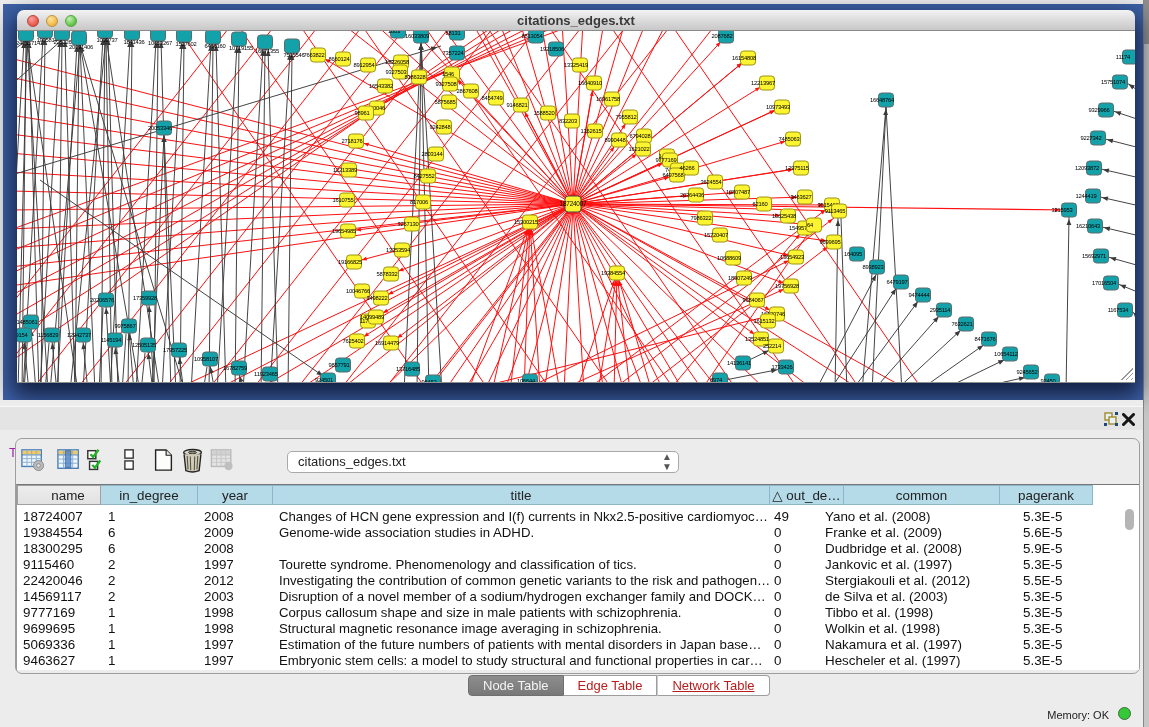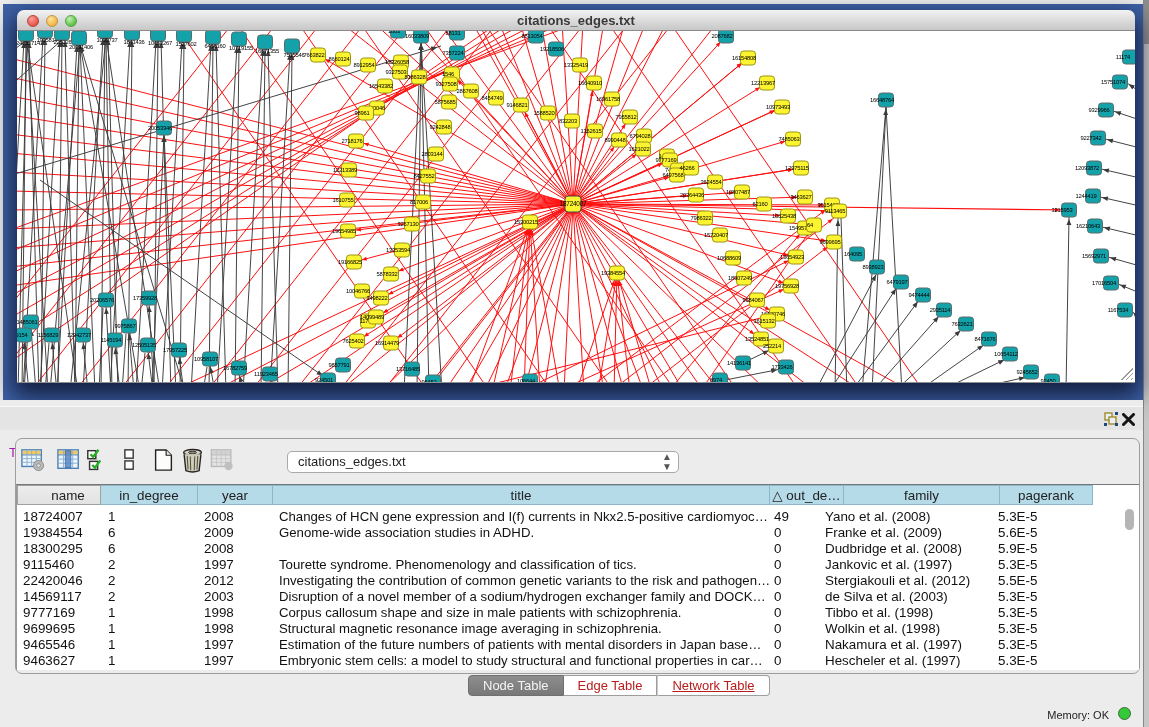--- a/index.html
+++ b/index.html
@@ -56,21 +56,21 @@
 #thead .h1 { left:84px; width:97px; }
 #thead .h2 { left:181px; width:75px; }
 #thead .h3 { left:256px; width:497px; }
 #thead .h4 { left:753px; width:74px; }
 #thead .h5 { left:827px; width:156px; }
 #thead .h6 { left:983px; width:93px; }
 #tbody { position:absolute; left:0px; top:24px; width:1120px; }
 .tr { position:relative; height:16px; font-size:13.4px; color:#111; white-space:nowrap; }
 .tr span { position:absolute; top:0; line-height:16px; }
 .c0 { left:6px; } .c1 { left:91px; } .c2 { left:187px; } .c3 { left:262px; font-size:13.2px; }
-.c4 { left:757px; } .c5 { left:808px; } .c6 { left:981px; }
+.c4 { left:757px; } .c5 { left:808px; } .c6 { left:1006px; }
 #vscroll { position:absolute; right:4px; top:24px; width:11px; height:160px; }
 #vscroll .thumb { position:absolute; left:1px; top:0px; width:9px; height:21px;
   background:#b5b5b5; border-radius:5px; }
 #tabs { position:absolute; left:426px; top:275px; height:21px; display:flex;padding-left:42px; }
 .tab { height:21px; font-size:13px; line-height:20px; padding:0 14px;
   background:#fff; border:1px solid #9d9d9d; border-left:1px solid #c9c9c9; color:#b91c1c; }
 .tab.sel + .tab { border-left:none; }
 .tab.sel { background:linear-gradient(#8d8d8d,#787878); color:#f4f4f4;
   border:1px solid #6f6f6f; border-radius:4px 0 0 4px; }
 .tab.last { border-radius:0 4px 4px 0;text-decoration:underline; }
@@ -826,21 +826,21 @@
       <div class="ticon" style="left:232px; top:11px; font-family:'Liberation Serif',serif; font-style:italic; font-size:17px; font-weight:bold; color:#1a1a1a;margin-left:48px;">f<span style="font-size:12px;">(x)</span></div>
       <div id="combo">citations_edges.txt<span class="arr">▲<br>▼</span></div>
     </div>
     <div id="tablewrap">
       <div id="thead">
         <span class="h0">name</span>
           <span class="h1">in_degree</span>
           <span class="h2">year</span>
         <span class="h3">title</span>
           <span class="h4">△ out_de…</span>
-        <span class="h5">family</span>
+        <span class="h5">common</span>
           <span class="h6">pagerank</span>
       </div>
       <div id="tbody">
 <div class="tr">
             <span class="c0">18724007</span>
             <span class="c1">1</span>
             <span class="c2">2008</span>
             <span class="c3">Changes of HCN gene expression and I(f) currents in Nkx2.5-positive cardiomyoc…</span>
             <span class="c4">49</span>
             <span class="c5">Yano et al. (2008)</span>
@@ -902,21 +902,21 @@
 <div class="tr">
             <span class="c0">9699695</span>
             <span class="c1">1</span>
             <span class="c2">1998</span>
             <span class="c3">Structural magnetic resonance image averaging in schizophrenia.</span>
             <span class="c4">0</span>
             <span class="c5">Wolkin et al. (1998)</span>
             <span class="c6">5.3E-5</span>
           </div>
 <div class="tr">
-            <span class="c0">9465546</span>
+            <span class="c0">5069336</span>
             <span class="c1">1</span>
             <span class="c2">1997</span>
             <span class="c3">Estimation of the future numbers of patients with mental disorders in Japan base…</span>
             <span class="c4">0</span>
             <span class="c5">Nakamura et al. (1997)</span>
             <span class="c6">5.3E-5</span>
           </div>
 <div class="tr">
             <span class="c0">9463627</span>
             <span class="c1">1</span>

